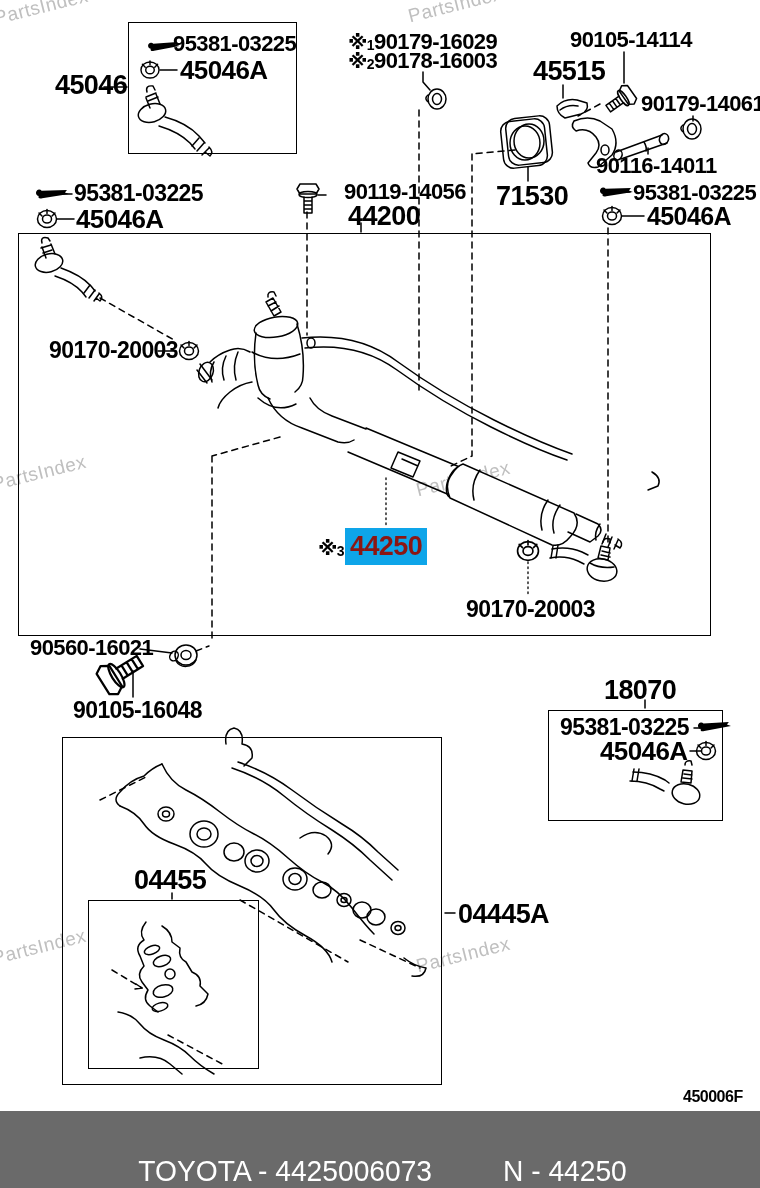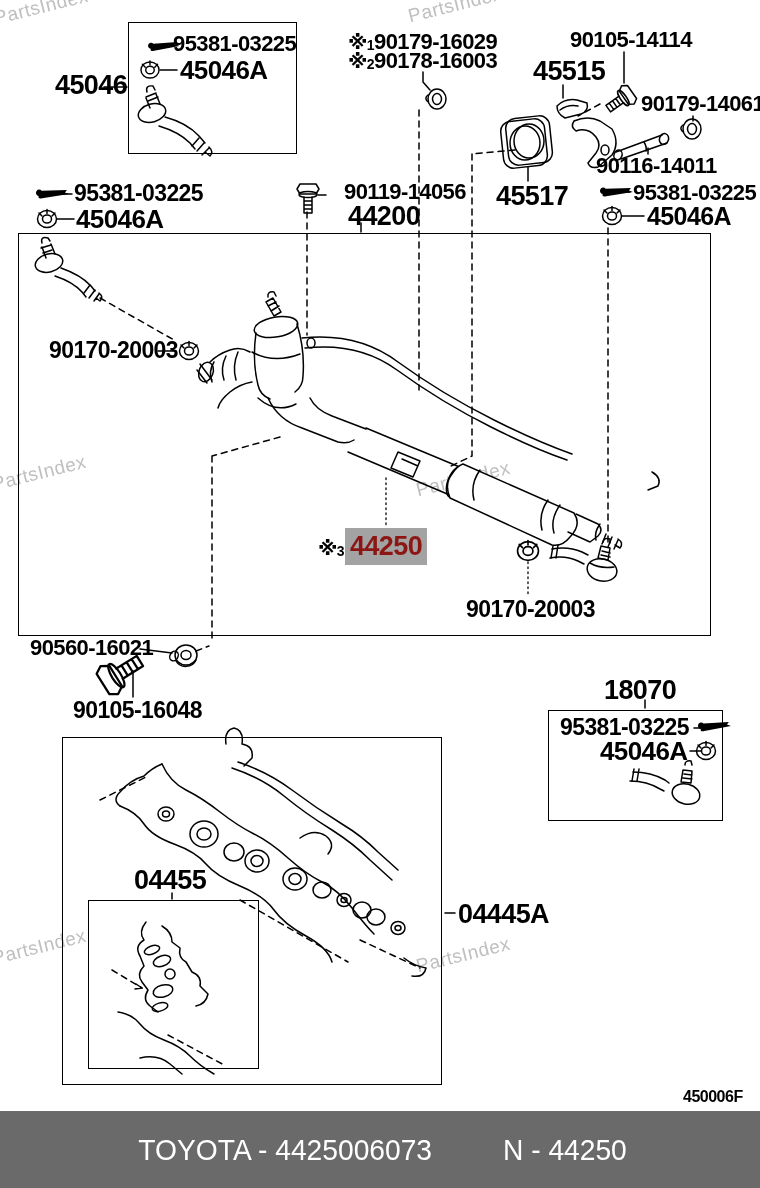--- a/index.html
+++ b/index.html
@@ -262,46 +262,46 @@
   <div class="lbl" style="left:173px;top:33px;font-size:22px">95381-03225</div>
   <div class="lbl" style="left:180px;top:57px;font-size:26px">45046A</div>
 
   <div class="lbl" style="left:348px;top:31px;font-size:22px"><span class="mk">※</span><span class="sub">1</span><span>90179-16029</span></div>
   <div class="lbl" style="left:348px;top:50px;font-size:22px"><span class="mk">※</span><span class="sub">2</span><span>90178-16003</span></div>
 
   <div class="lbl" style="left:570px;top:29px;font-size:22px">90105-14114</div>
   <div class="lbl" style="left:533px;top:58px;font-size:27px">45515</div>
   <div class="lbl" style="left:641px;top:93px;font-size:22px">90179-14061</div>
   <div class="lbl" style="left:596px;top:155px;font-size:22px">90116-14011</div>
-  <div class="lbl" style="left:496px;top:183px;font-size:27px">45517</div>
+  <div class="lbl" style="left:496px;top:183px;font-size:27px">71530</div>
   <div class="lbl" style="left:633px;top:182px;font-size:22px">95381-03225</div>
   <div class="lbl" style="left:647px;top:204px;font-size:25px">45046A</div>
 
   <div class="lbl" style="left:344px;top:181px;font-size:22px">90119-14056</div>
   <div class="lbl" style="left:348px;top:203px;font-size:27px">44200</div>
 
   <div class="lbl" style="left:74px;top:182px;font-size:23px">95381-03225</div>
   <div class="lbl" style="left:76px;top:206px;font-size:26px">45046A</div>
 
   <div class="lbl" style="left:49px;top:339px;font-size:23px">90170-20003</div>
   <div class="lbl" style="left:466px;top:598px;font-size:23px">90170-20003</div>
 
-  <div class="lbl" style="left:318px;top:533px;font-size:27px"><span class="mk">※</span><span class="sub">3</span><span class="hlpart" id="hlpart" style="background: #a3a3a3; color: rgb(140, 22, 19);">44250</span></div>
+  <div class="lbl" style="left:318px;top:533px;font-size:27px"><span class="mk">※</span><span class="sub">3</span><span class="hlpart" id="hlpart" style="background: #0ea5e9; color: rgb(140, 22, 19);">44250</span></div>
 
   <div class="lbl" style="left:30px;top:637px;font-size:22px">90560-16021</div>
   <div class="lbl" style="left:73px;top:699px;font-size:23px">90105-16048</div>
 
   <div class="lbl" style="left:134px;top:867px;font-size:27px">04455</div>
   <div class="lbl" style="left:458px;top:901px;font-size:27px">04445A</div>
 
   <div class="lbl" style="left:604px;top:677px;font-size:27px">18070</div>
   <div class="lbl" style="left:560px;top:716px;font-size:23px">95381-03225</div>
   <div class="lbl" style="left:600px;top:738px;font-size:26px">45046A</div>
 
 
   <div class="code" style="left:683px;top:1088px">450006F</div>
 
-  <div id="footer" style="background: rgb(106, 106, 106);">
+  <div id="footer" style="background: rgb(106, 106, 106); align-items: flex-end;">
     <span>TOYOTA - 4425006073</span>
     <span>N - 44250</span>
   </div>
 
 </div>
 
 </body></html>

